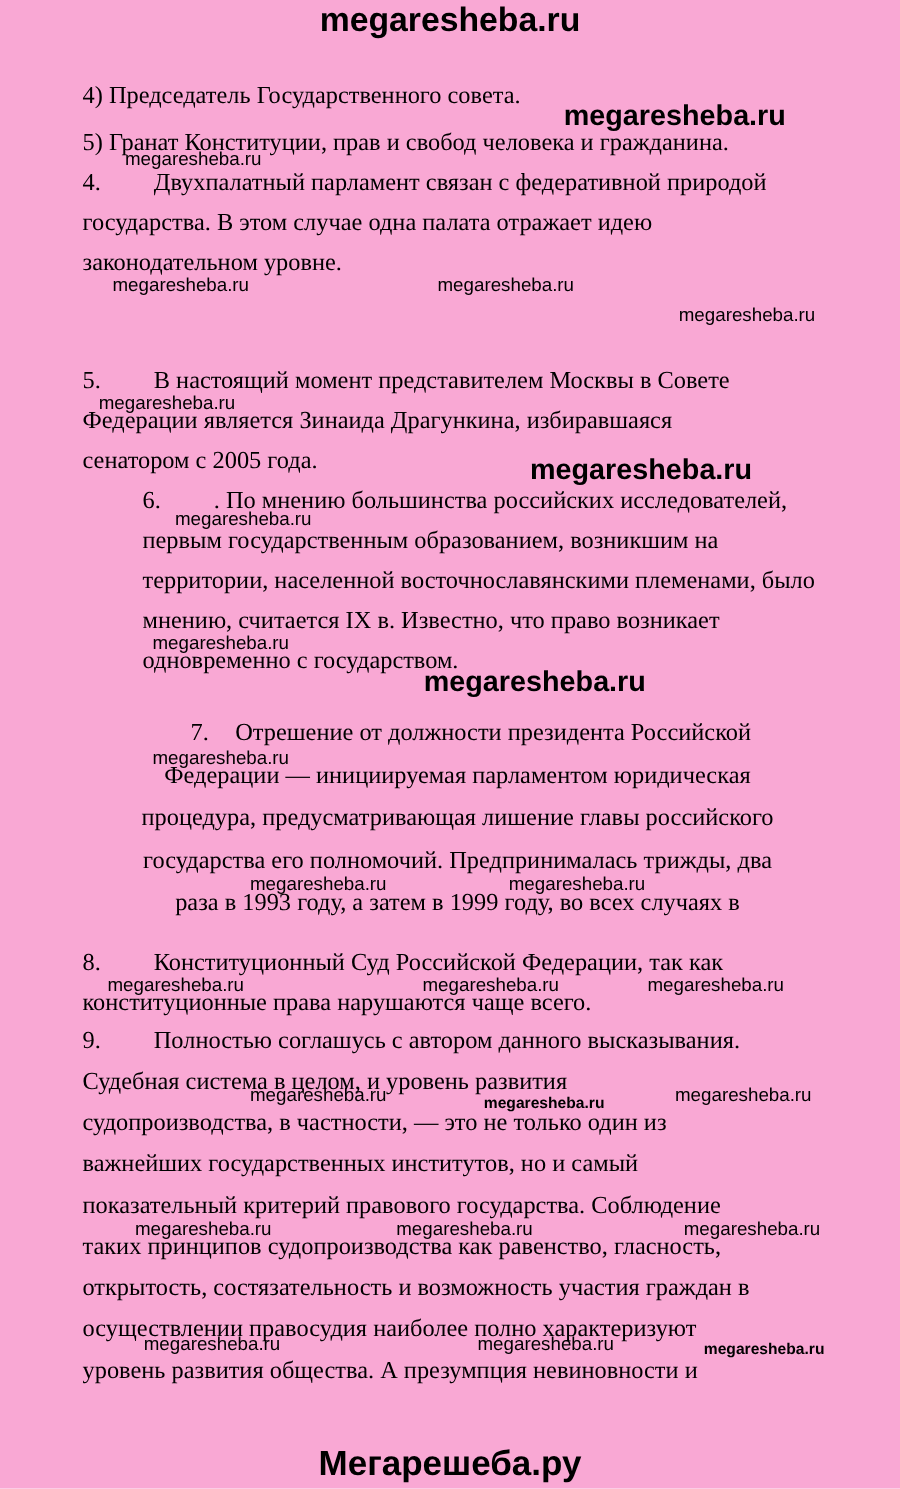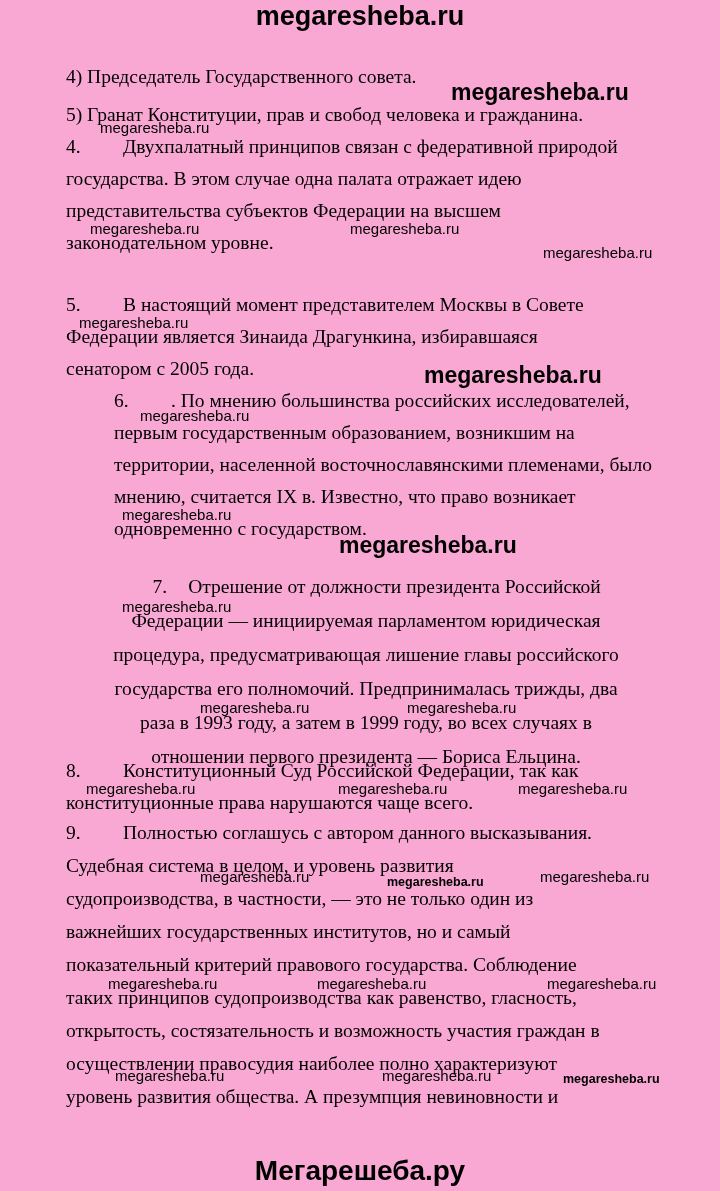--- a/index.html
+++ b/index.html
@@ -59,23 +59,22 @@
   <span class="wm wm-bs" style="left:563px; top:1073px;">megaresheba.ru</span>
 
   <div class="block" style="top:61px; --lh:32px;">
     <div class="line">4) Председатель Государственного совета.</div>
   </div>
   <div class="block" style="top:99px; --lh:32px;">
     <div class="line">5) Гранат Конституции, прав и свобод человека и гражданина.</div>
   </div>
 
   <div class="block" style="top:131px; --lh:32px;">
-    <div class="line"><span class="pnum">4.</span><span>Двухпалатный принципов связан с федеративной природой</span></div>
+    <div class="line"><span class="pnum">4.</span><span>Двухпалатный парламент связан с федеративной природой</span></div>
     <div class="line">государства. В этом случае одна палата отражает идею</div>
-    <div class="line">представительства субъектов Федерации на высшем</div>
     <div class="line">законодательном уровне.</div>
   </div>
 
   <div class="block" style="top:289px; --lh:32px;">
     <div class="line"><span class="pnum">5.</span><span>В настоящий момент представителем Москвы в Совете</span></div>
     <div class="line">Федерации является Зинаида Драгункина, избиравшаяся</div>
     <div class="line">сенатором с 2005 года.</div>
   </div>
 
   <div class="block" style="top:385px;margin-left:48px; --lh:32px;">
@@ -85,21 +84,20 @@
     <div class="line">мнению, считается IX в. Известно, что право возникает</div>
     <div class="line">одновременно с государством.</div>
   </div>
 
   <div class="block" style="top:570px;text-align:center; --lh:34px;">
     <div class="line"><span class="pnum">7.</span><span>Отрешение от должности президента Российской</span></div>
     <div class="line">Федерации — инициируемая парламентом юридическая</div>
     <div class="line">процедура, предусматривающая лишение главы российского</div>
     <div class="line">государства его полномочий. Предпринималась трижды, два</div>
     <div class="line">раза в 1993 году, а затем в 1999 году, во всех случаях в</div>
-    <div class="line">отношении первого президента — Бориса Ельцина.</div>
   </div>
 
   <div class="block" style="top:755px; --lh:32px;">
     <div class="line"><span class="pnum">8.</span><span>Конституционный Суд Российской Федерации, так как</span></div>
     <div class="line">конституционные права нарушаются чаще всего.</div>
   </div>
 
   <div class="block" style="top:816px; --lh:33px;">
     <div class="line"><span class="pnum">9.</span><span>Полностью соглашусь с автором данного высказывания.</span></div>
     <div class="line">Судебная система в целом, и уровень развития</div>

